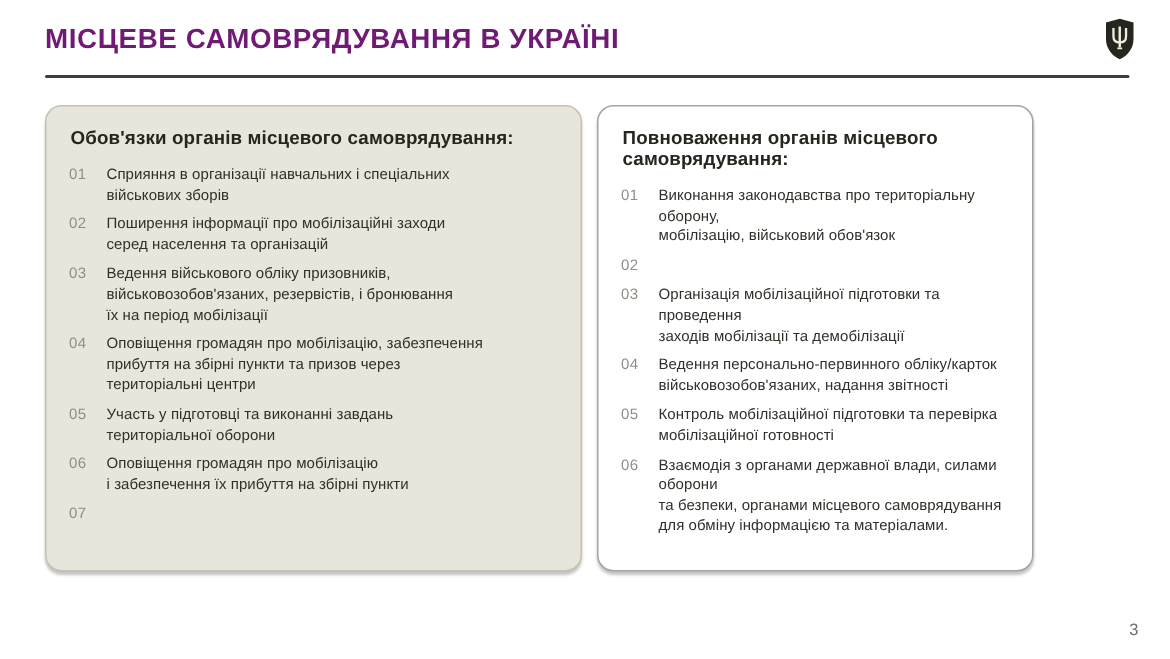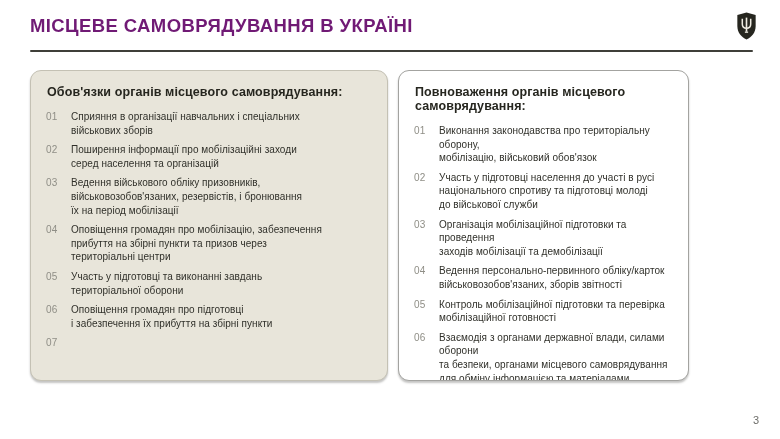--- a/index.html
+++ b/index.html
@@ -149,51 +149,48 @@
 прибуття на збірні пункти та призов через
 територіальні центри</span>
       </div>
       <div class="item">
         <span class="item-num">05</span>
         <span class="item-text">Участь у підготовці та виконанні завдань
 територіальної оборони</span>
       </div>
       <div class="item">
         <span class="item-num">06</span>
-        <span class="item-text">Оповіщення громадян про підготовці
+        <span class="item-text">Оповіщення громадян про мобілізацію
 і забезпечення їх прибуття на збірні пункти</span>
       </div>
       <div class="item">
         <span class="item-num">07</span>
       </div>
     </div>
 
     <div class="panel panel-right">
       <div class="panel-title">Повноваження органів місцевого самоврядування:</div>
 
       <div class="item">
         <span class="item-num">01</span>
         <span class="item-text">Виконання законодавства про територіальну оборону,
 мобілізацію, військовий обов'язок</span>
       </div>
       <div class="item">
         <span class="item-num">02</span>
-        <span class="item-text">Участь у підготовці населення до участі в русі
-національного спротиву та підготовці молоді
-до військової служби</span>
       </div>
       <div class="item">
         <span class="item-num">03</span>
         <span class="item-text">Організація мобілізаційної підготовки та проведення
 заходів мобілізації та демобілізації</span>
       </div>
       <div class="item">
         <span class="item-num">04</span>
         <span class="item-text">Ведення персонально-первинного обліку/карток
-військовозобов'язаних, зборів звітності</span>
+військовозобов'язаних, надання звітності</span>
       </div>
       <div class="item">
         <span class="item-num">05</span>
         <span class="item-text">Контроль мобілізаційної підготовки та перевірка
 мобілізаційної готовності</span>
       </div>
       <div class="item">
         <span class="item-num">06</span>
         <span class="item-text">Взаємодія з органами державної влади, силами оборони
 та безпеки, органами місцевого самоврядування

